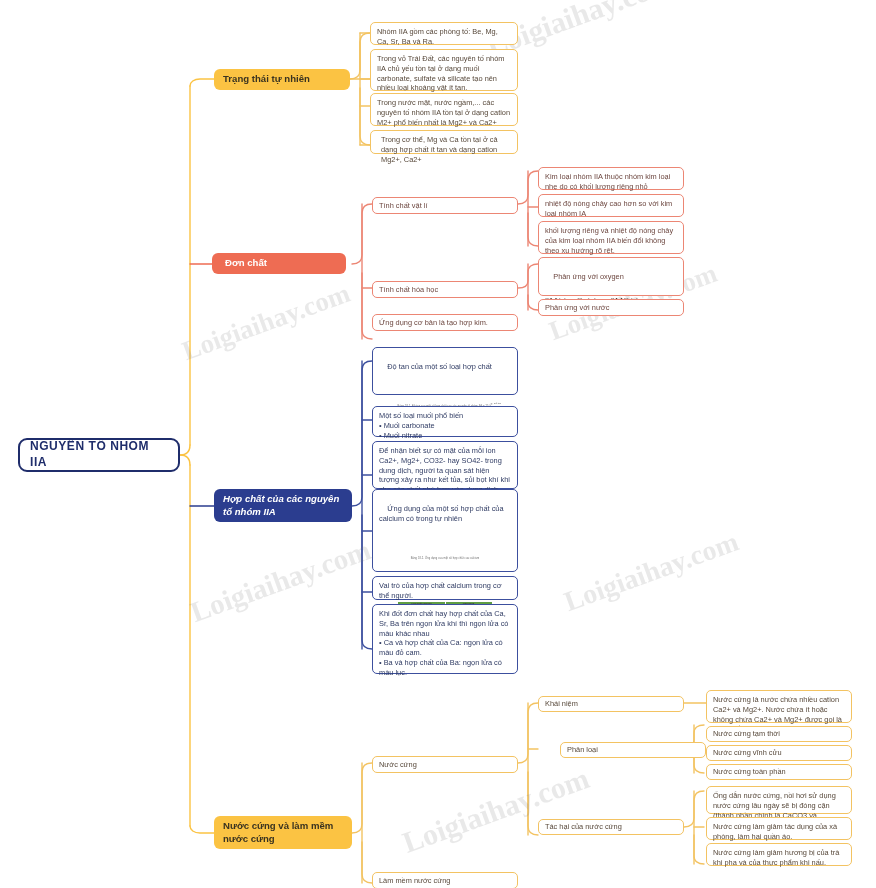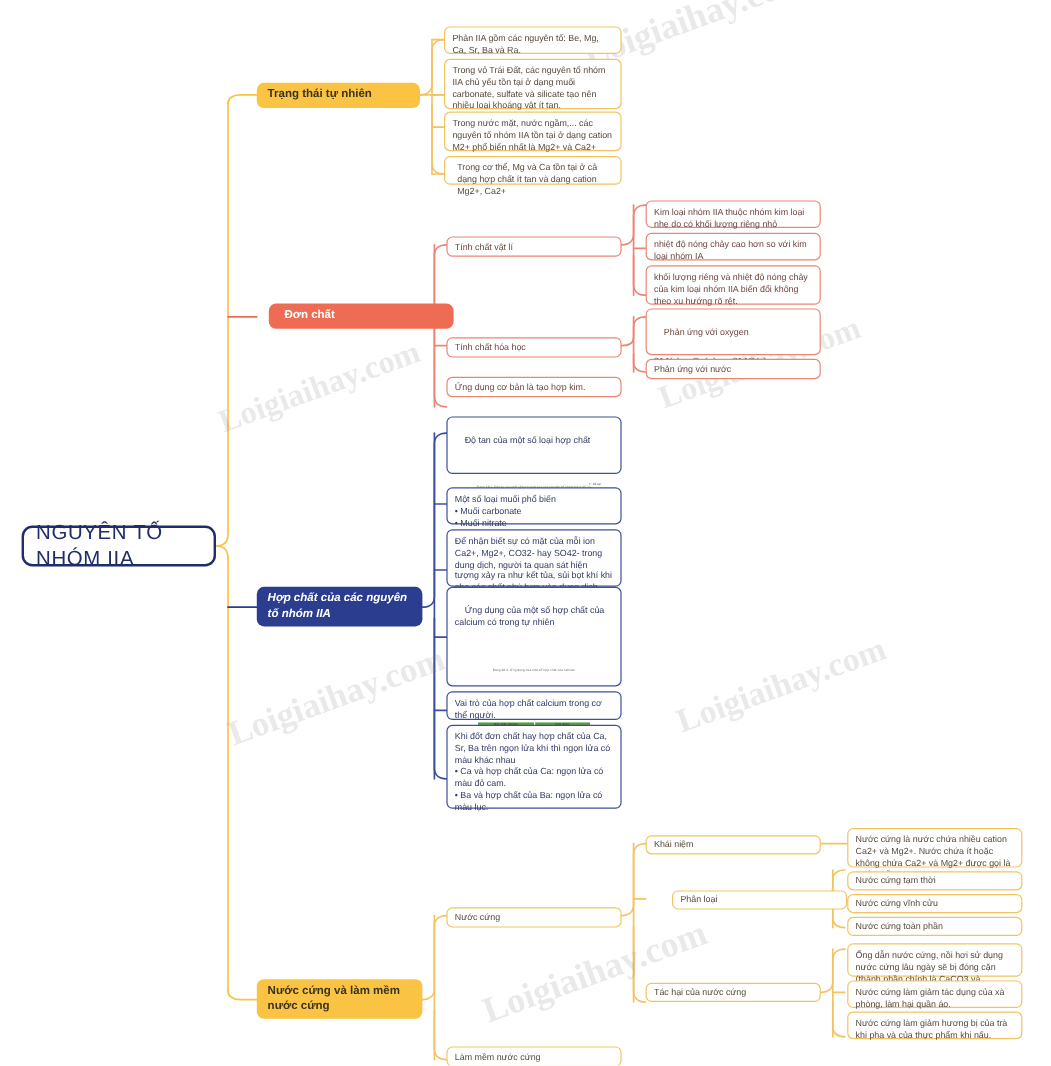--- a/index.html
+++ b/index.html
@@ -23,22 +23,22 @@
     border-radius: 6px;
     line-height: 1.32;
     white-space: pre-wrap;
   }
   
   .root {
     border: 2px solid #1f2d6b;
     color: #1f2d6b;
     background: #fff;
     border-radius: 9px;
-    font-size: 17px;
-    font-weight: normal;
+    font-size: 12px;
+    font-weight: bold;
     letter-spacing: .55px;
     display: flex; align-items: center;
     padding: 0 10px;
   }
   
   .l1 {
     font-size: 9.6px;
     font-weight: bold;
     display: flex; align-items: center;
     padding: 4px 9px;
@@ -202,26 +202,26 @@
   <div class="wm" style="left:398px; top:828px; font-size:30px;">Loigiaihay.com</div>
 
   <div class="node root" style="left:18px; top:438px; width:162px; height:34px;">
     <span>NGUYÊN TỐ NHÓM IIA</span>
   </div>
 
   <div class="node l1 yellow" style="left:214px; top:69px; width:136px; height:21px;">
     <span>Trạng thái tự nhiên</span>
   </div>
 
-  <div class="node leaf y" style="left:370px; top:22px; width:148px; height:23px;">Phản IIA gồm các nguyên tố: Be, Mg, Ca, Sr, Ba và Ra.</div>
+  <div class="node leaf y" style="left:370px; top:22px; width:148px; height:23px;">Nhóm IIA gồm các phòng tố: Be, Mg, Ca, Sr, Ba và Ra.</div>
   <div class="node leaf y" style="left:370px; top:49px; width:148px; height:42px;">Trong vỏ Trái Đất, các nguyên tố nhóm IIA chủ yếu tồn tại ở dạng muối carbonate, sulfate và silicate tạo nên nhiều loại khoáng vật ít tan.</div>
   <div class="node leaf y" style="left:370px; top:93px; width:148px; height:33px;">Trong nước mặt, nước ngầm,... các nguyên tố nhóm IIA tồn tại ở dạng cation M2+ phổ biến nhất là Mg2+ và Ca2+</div>
   <div class="node leaf y" style="left:370px; top:130px; width:148px; height:24px;padding-left:10px;">Trong cơ thể, Mg và Ca tồn tại ở cả dạng hợp chất ít tan và dạng cation Mg2+, Ca2+</div>
 
-  <div class="node l1 red" style="left:224px; top:253px; width:154px; height:21px;padding-left:13px;">
+  <div class="node l1 red" style="left:212px; top:253px; width:134px; height:21px;padding-left:13px;">
     <span>Đơn chất</span>
   </div>
 
   <div class="node leaf r mid" style="left:372px; top:197px; width:146px; height:17px;">Tính chất vật lí</div>
   <div class="node leaf r mid" style="left:372px; top:281px; width:146px; height:17px;">Tính chất hóa học</div>
   <div class="node leaf r mid" style="left:372px; top:314px; width:146px; height:17px;">Ứng dụng cơ bản là tạo hợp kim.</div>
 
   <div class="node leaf r" style="left:538px; top:167px; width:146px; height:23px;">Kim loại nhóm IIA thuộc nhóm kim loại nhẹ do có khối lượng riêng nhỏ</div>
   <div class="node leaf r" style="left:538px; top:194px; width:146px; height:23px;">nhiệt độ nóng chảy cao hơn so với kim loại nhóm IA</div>
   <div class="node leaf r" style="left:538px; top:221px; width:146px; height:33px;">khối lượng riêng và nhiệt độ nóng chảy của kim loại nhóm IIA biến đổi không theo xu hướng rõ rệt.</div>

